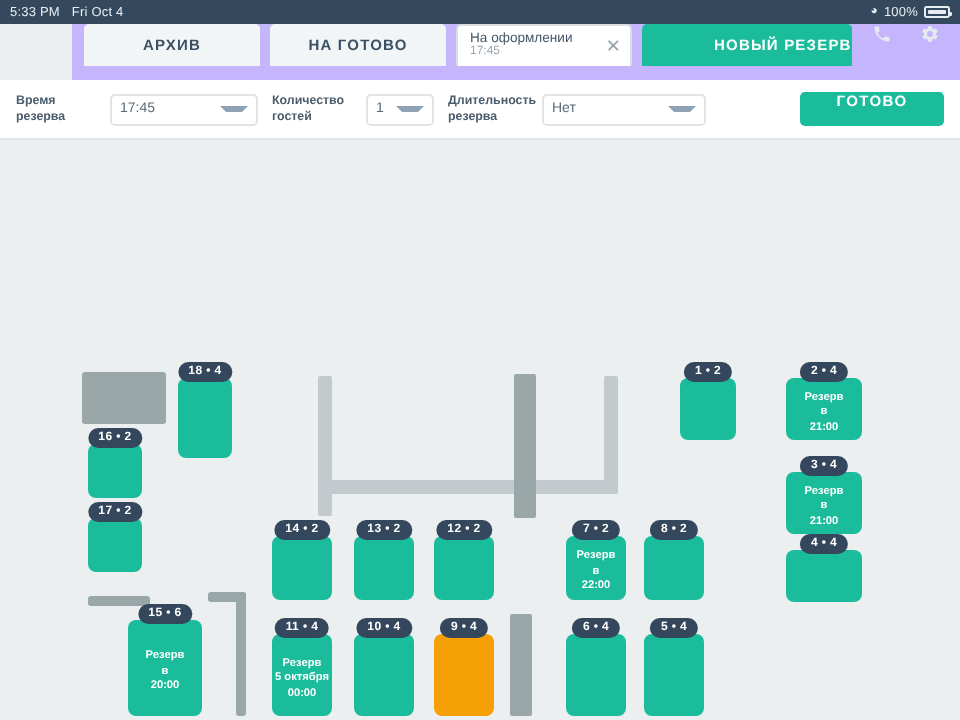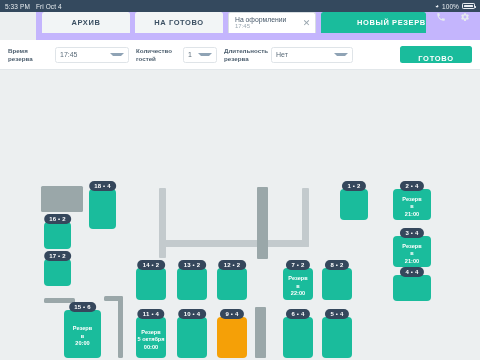--- a/index.html
+++ b/index.html
@@ -137,21 +137,21 @@
     margin-left: auto;
     background: #1abc9c;
     color: #fff;
     font-size: 7.5px;
     font-weight: bold;
     letter-spacing: .7px;
     height: 17px;
     width: 72px;
     border: none;
     border-radius: 2.5px;
-    display: flex; align-items: flex-end; justify-content: center;
+    display: flex; align-items: flex-start; justify-content: center;
   }
 
   
   #floor-plan {
     position: relative;
     width: 480px;
     height: 290px;
     background: #eceff0;
   }
   .wall { position: absolute; background: #c3cacd; border-radius: 1px; }

